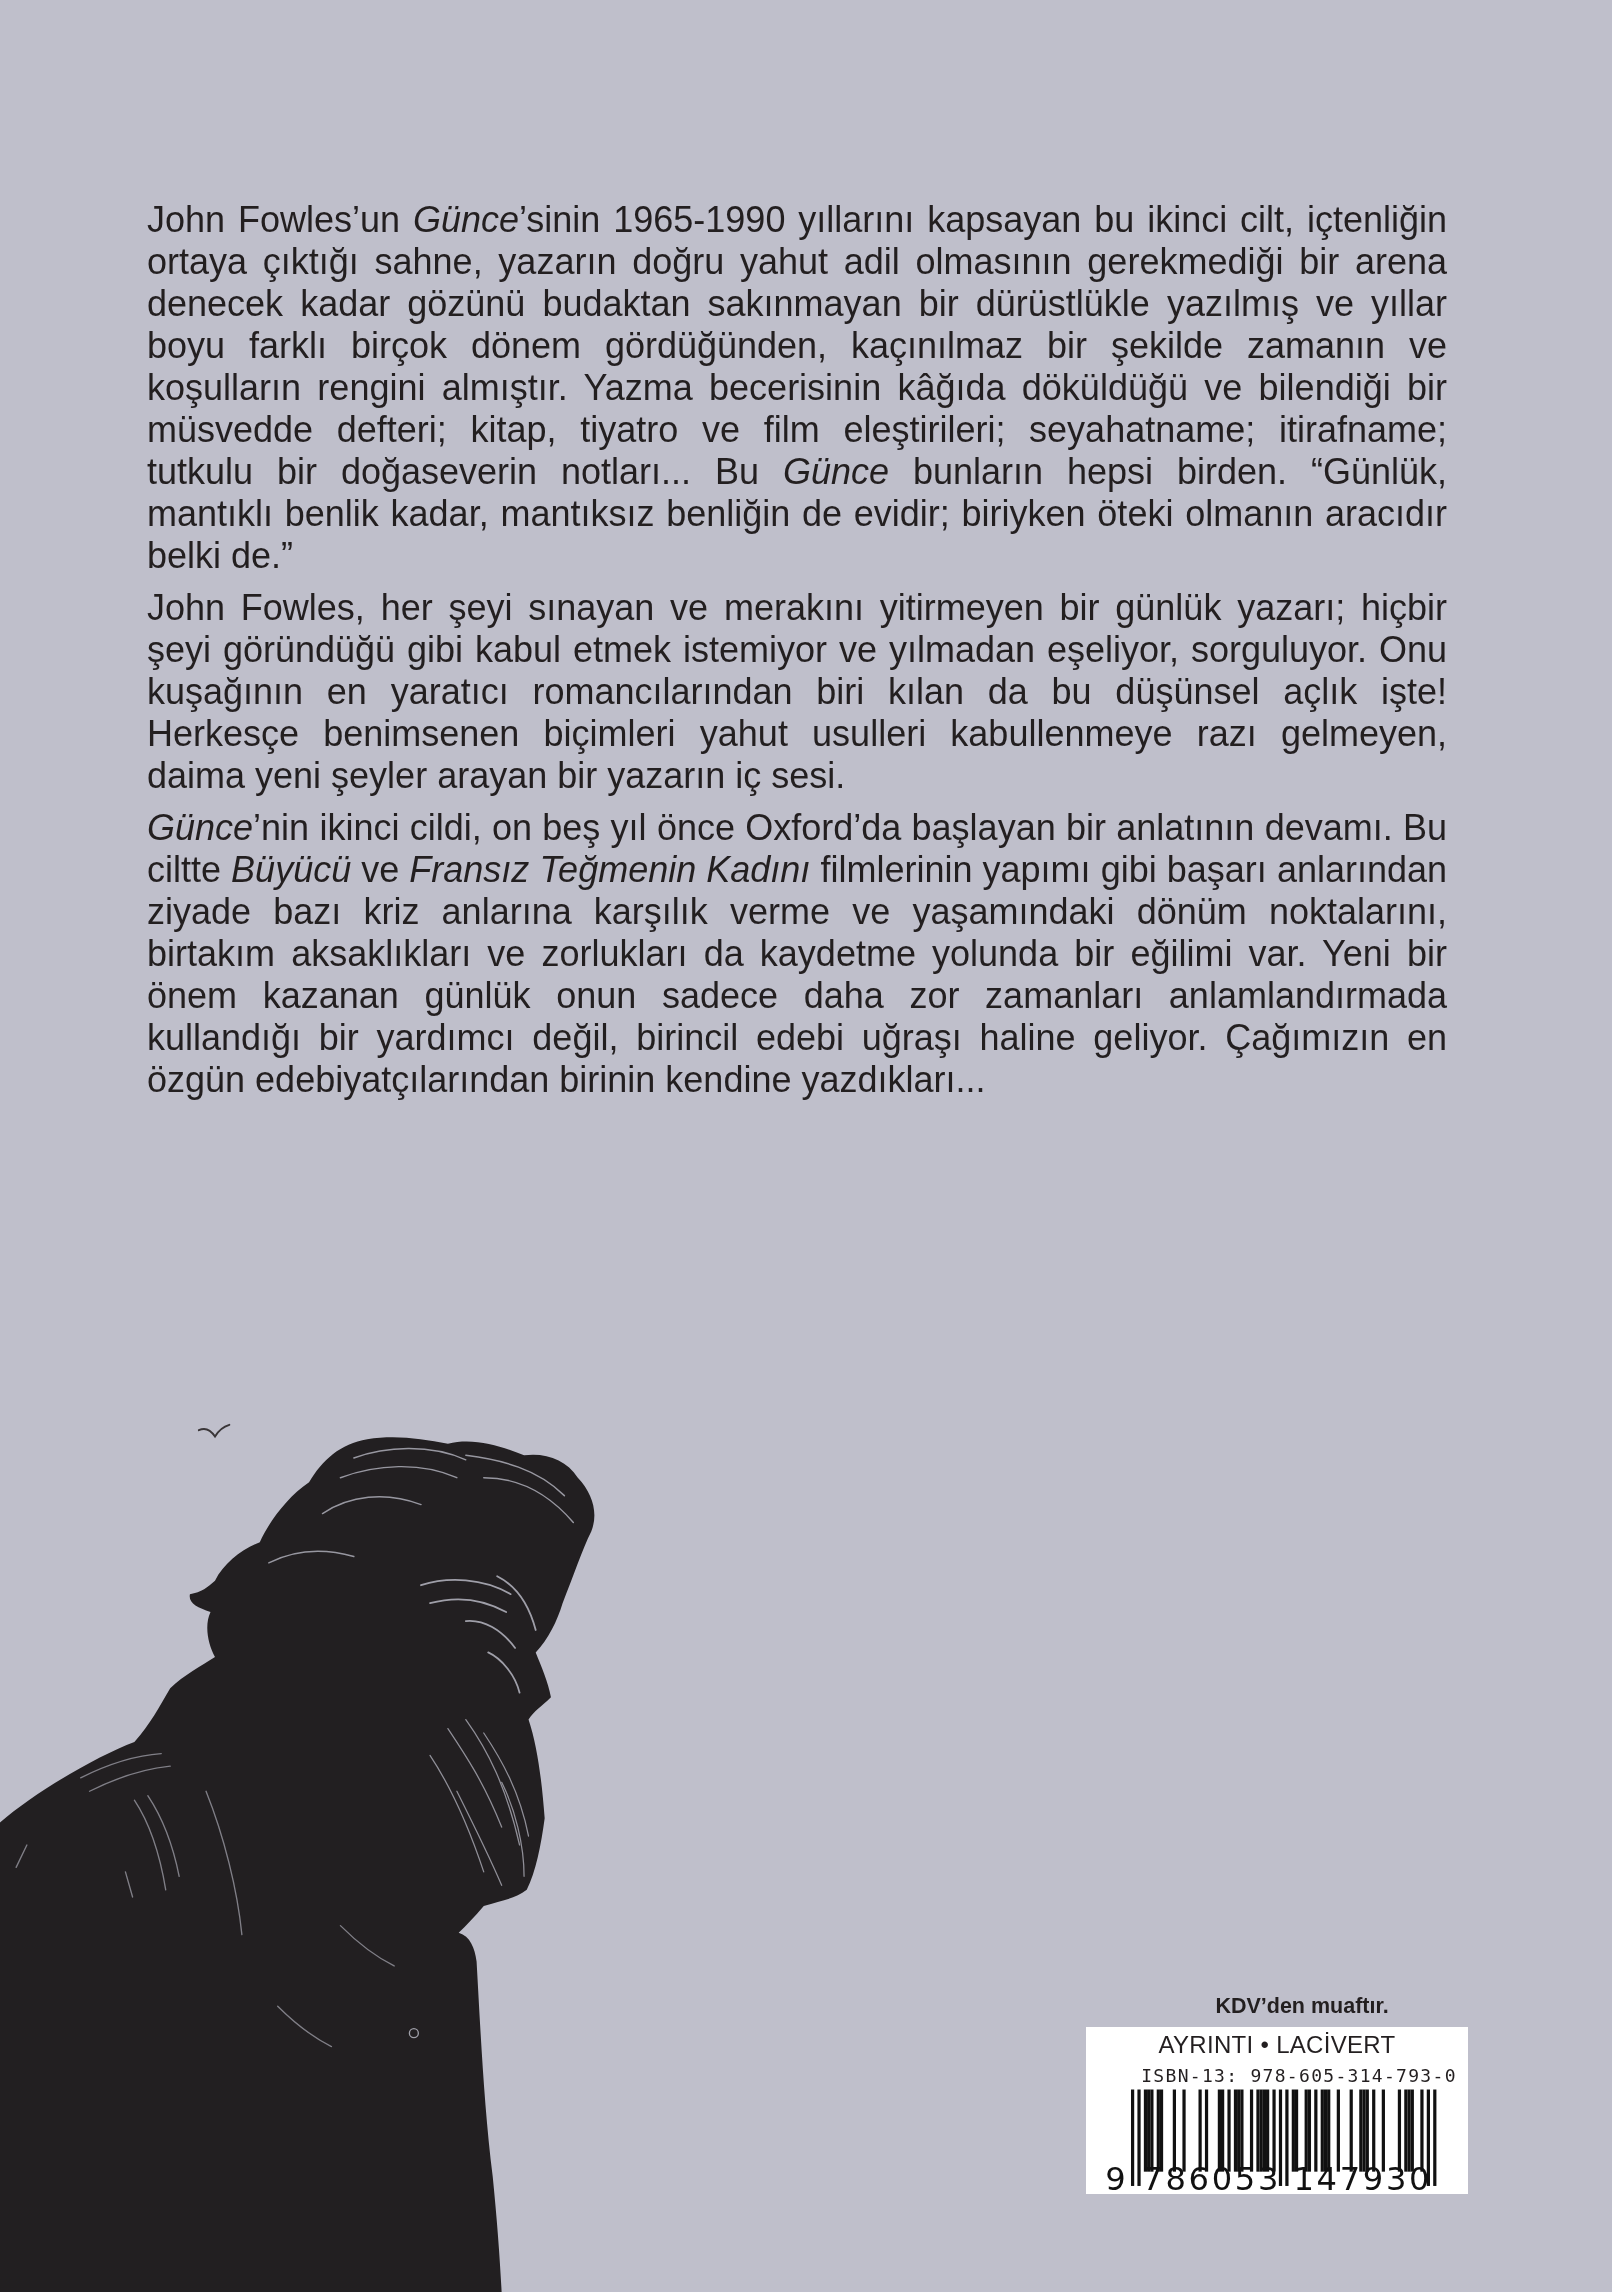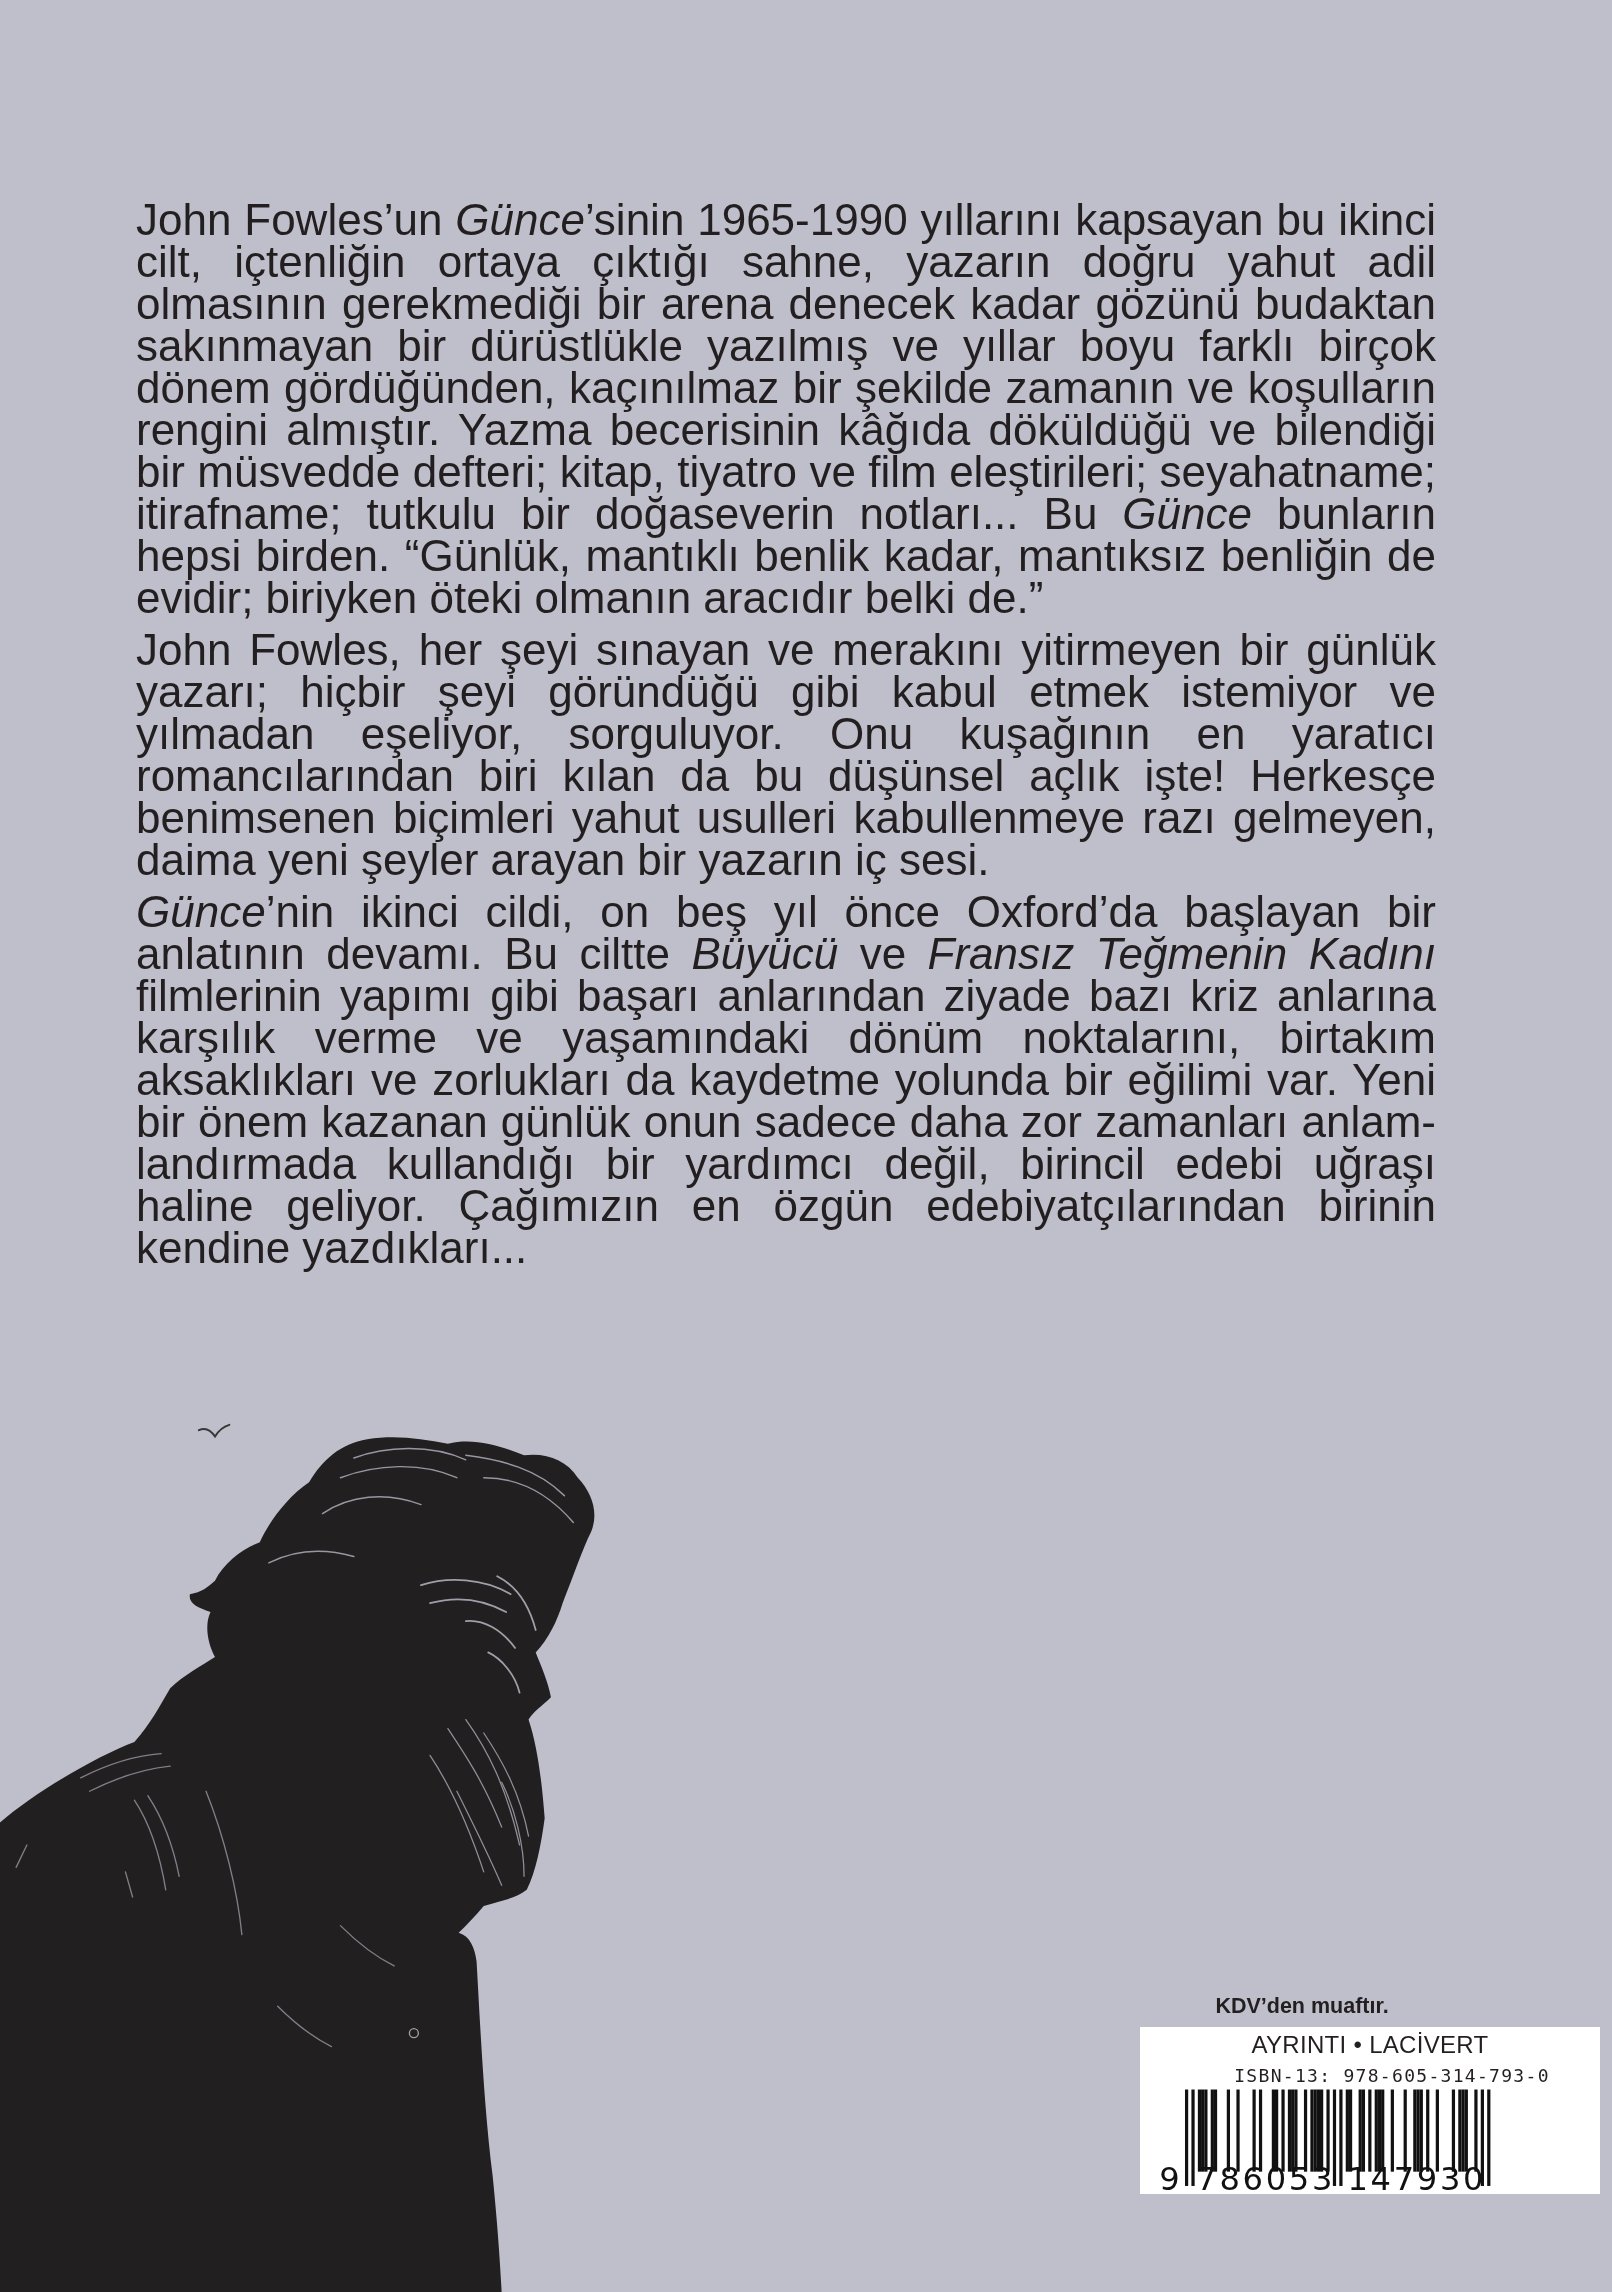--- a/index.html
+++ b/index.html
@@ -5,43 +5,43 @@
   html, body { margin: 0; padding: 0; }
   body {
     width: 1612px; height: 2293px;
     background: #bfbfcb;
     position: relative; overflow: hidden;
     font-family: "Liberation Sans", sans-serif;
     color: #231f20;
   }
   .blurb {
     position: absolute;
-    left: 136px; top: 199px;
+    left: 147px; top: 199px;
     width: 1300px;
-    font-size: 44px;
+    font-size: 36px;
     line-height: 42px;
     text-align: justify;
     hyphens: manual;
   }
   .blurb p { margin: 0 0 9.9px 0; }
   .blurb em { font-style: italic; }
   .figure {
     position: absolute; left: 0; top: 1397px;
     width: 645px; height: 896px;
   }
   .kdv {
     position: absolute;
     left: 1111px; width: 382px; top: 1994px;
     text-align: center;
     font-weight: bold; font-size: 21.5px;
   }
   .barcode-box {
     position: absolute;
-    left: 1140px; top: 2027px;
-    width: 460px; height: 167px;
+    left: 1086px; top: 2027px;
+    width: 382px; height: 167px;
     background: #ffffff;
   }
   .imprint {
     position: absolute; left: 0; right: 0; top: 3.6px;
     text-align: center; font-size: 24px; letter-spacing: 0.3px;
   }
   .isbn {
     position: absolute; left: 0; right: 0; top: 38px;
     text-align: center;
     font-family: "DejaVu Sans Mono", monospace;

